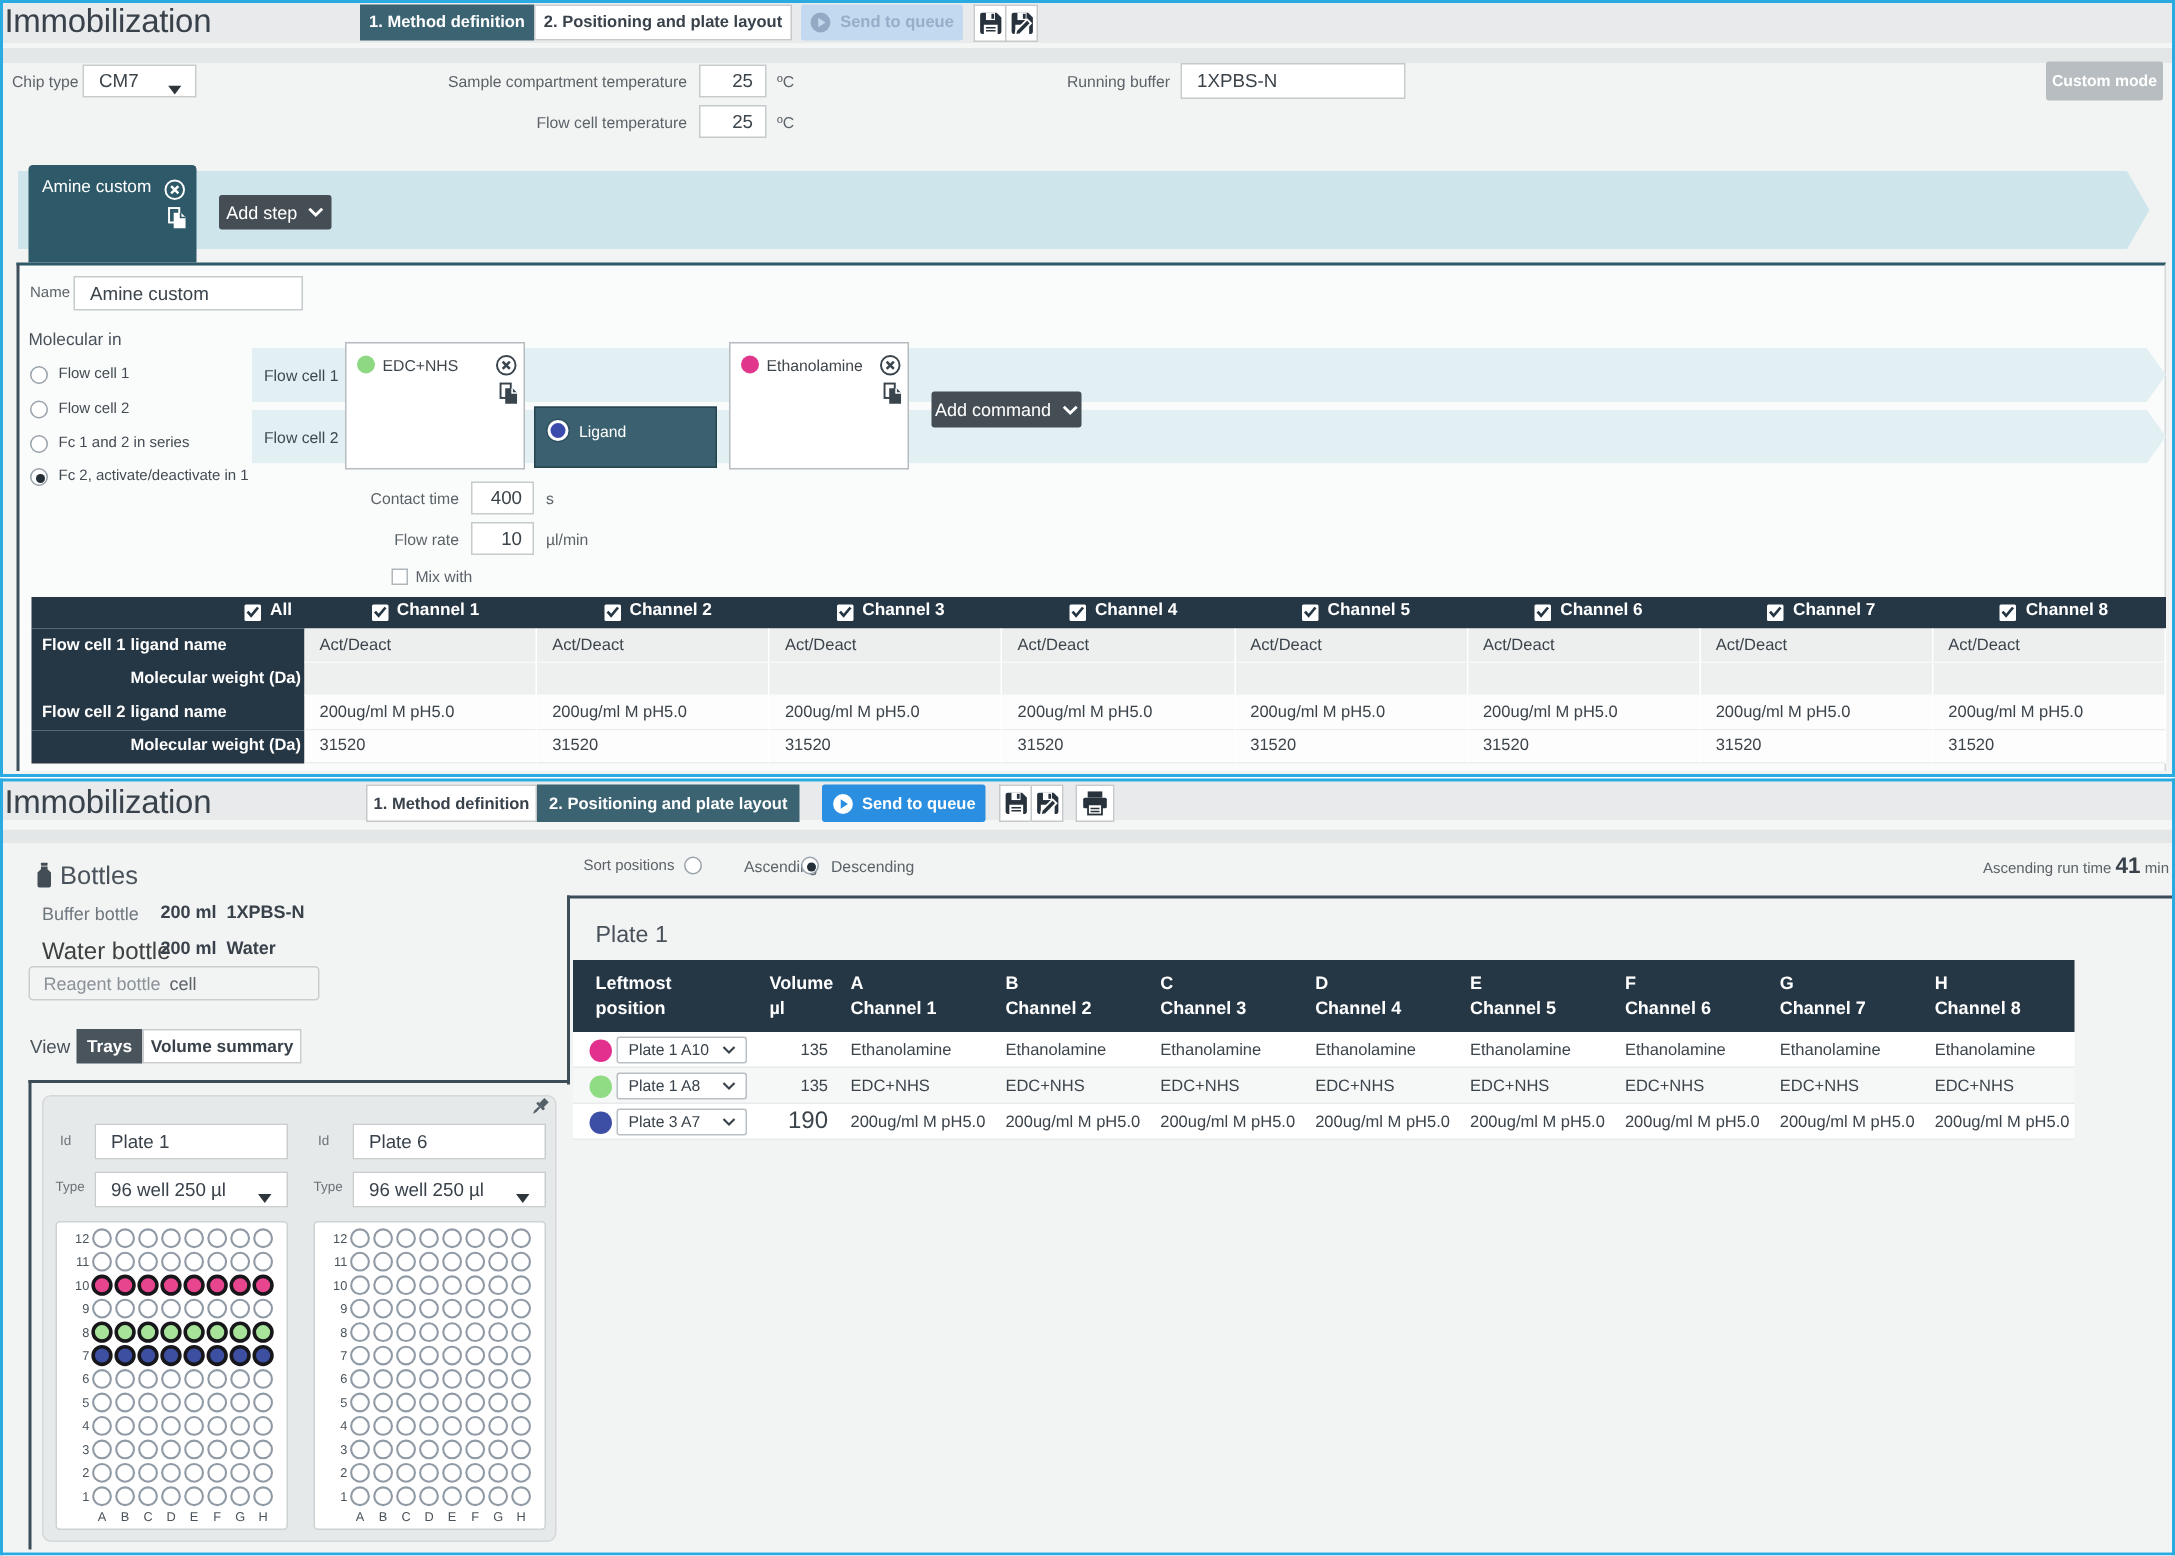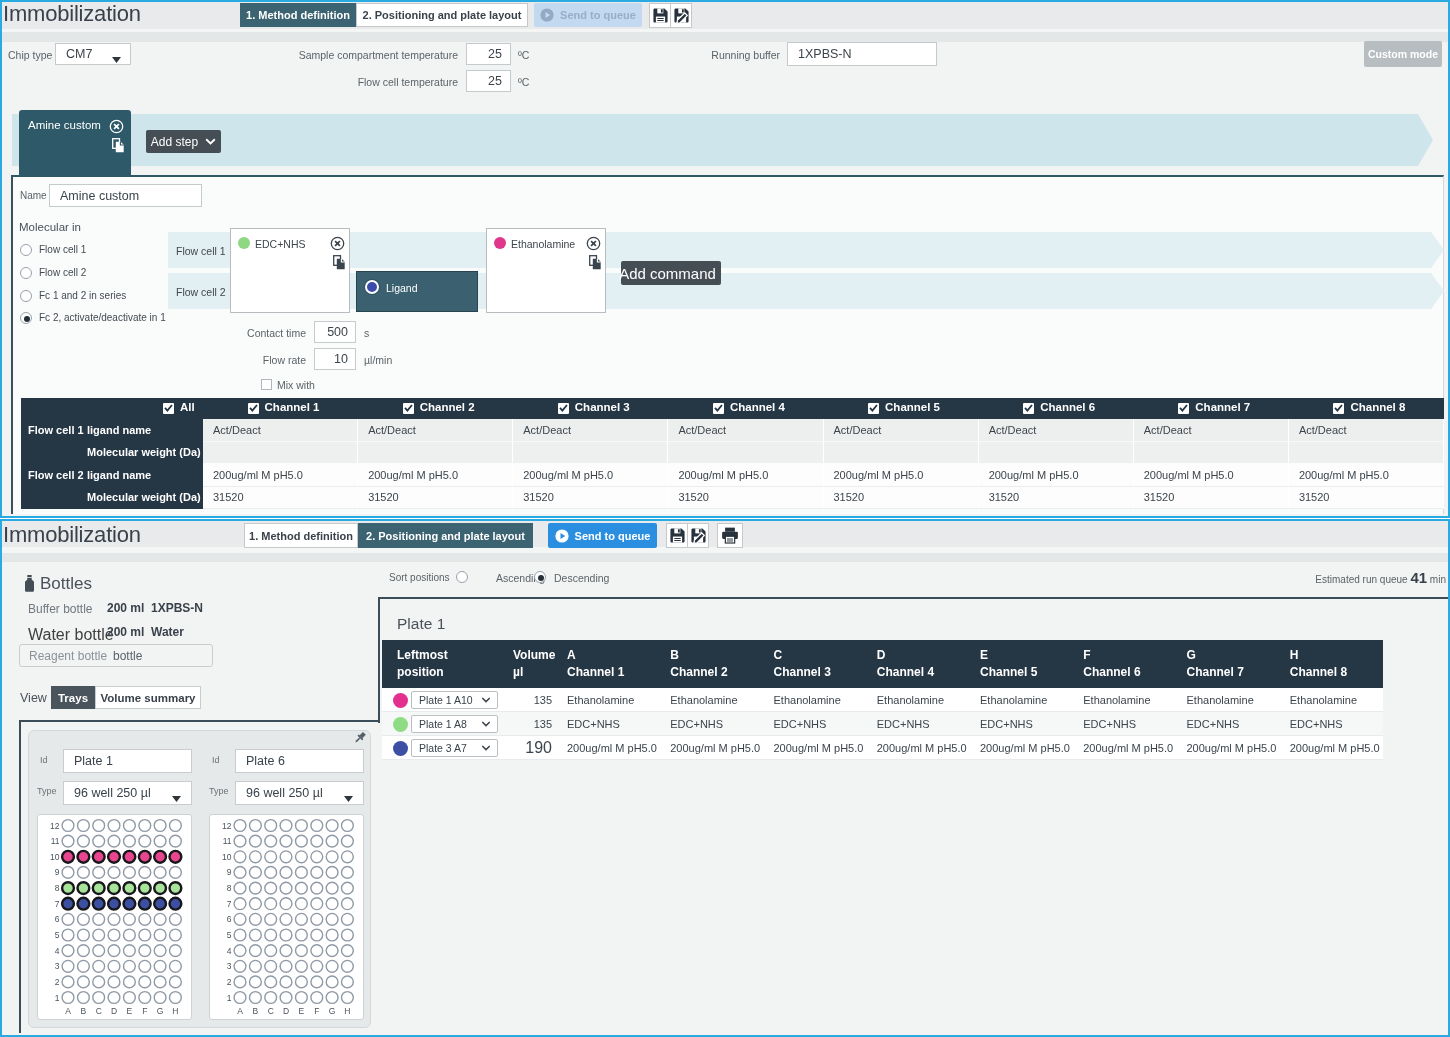--- a/index.html
+++ b/index.html
@@ -113,28 +113,28 @@
     <span style="left:101px;top:25px"><svg width="14" height="16" viewBox="0 0 14 16">
         <rect x="1.7" y="1.7" width="6.8" height="9.6" fill="none" stroke="#3a444d" stroke-width="1.3"></rect>
         <path d="M4.8 4.8h4.9l3 3v7.4H4.8z" fill="#3a444d"></path>
         <path d="M9.4 4.8v3.2h3.4" fill="none" stroke="#fff" stroke-width="1.1"></path>
       </svg></span>
   </div>
 <div style="left:356px;top:271px;width:122px;height:41px;background:#3b6170;border:1px solid #27454f">
     <span style="left:8px;top:8px;width:14px;height:14px;border-radius:50%;border:2px solid #fff;background:#3b4bab;box-shadow:0 0 0 1px rgba(30,58,74,.4)"></span>
     <div class="ab" style="left:29px;top:10px;font-size:10.5px;color:#fff">Ligand</div>
   </div>
-<div class="bt" style="left:621px;top:261px;width:100px;height:24px;background:#454e55;border-radius:2px;color:#fff;font-size:15px;gap:7px">
+<div class="bt" style="left:621px;top:261px;width:100px;height:24px;background:#454e55;border-radius:2px;color:#fff;font-size:12px;gap:7px">
     <span style="position:static">Add command</span>
     <svg width="11" height="7" viewBox="0 0 11 7">
       <path d="M1.2 1.2L5.5 5.4l4.3-4.2" fill="none" stroke="#fff" stroke-width="1.9"></path>
     </svg>
   </div>
 <div class="lb" style="left:206px;top:327px;width:100px;text-align:right">Contact time</div>
-<div class="inp" style="left:314px;top:321px;width:42px;height:22px;justify-content:flex-end;padding-right:7px">500</div>
+<div class="inp" style="left:314px;top:321px;width:42px;height:22px;justify-content:flex-end;padding-right:7px">400</div>
 <div class="lb" style="left:364px;top:327px;">s</div>
 <div class="lb" style="left:206px;top:354px;width:100px;text-align:right">Flow rate</div>
 <div class="inp" style="left:314px;top:348px;width:42px;height:22px;justify-content:flex-end;padding-right:7px">10</div>
 <div class="lb" style="left:364px;top:354px;">µl/min</div>
 <div style="left:261px;top:379px;width:11px;height:11px;background:#fff;border:1px solid #b0b6ba"></div>
 <div class="lb" style="left:277px;top:379px;">Mix with</div>
 <div style="left:21px;top:398px;width:1423px;height:111.0px;">
     <div style="left:0px;top:0px;width:1423px;height:21px;background:#253645"></div>
     <div class="ab" style="left:0;top:5px;width:182px;height:21px">
       <div class="ab" style="left:142px;top:0px;width:11px;height:11px;background:#fff;border-radius:1px;">
@@ -307,33 +307,33 @@
     </svg></span>
 <div class="ab" style="left:40px;top:574px;font-size:17px;color:#49525a">Bottles</div>
 <div class="ab" style="left:28px;top:602px;font-size:12px;color:#6f787e">Buffer bottle</div>
 <div class="ab" style="left:107px;top:601px;font-size:12px;font-weight:bold;color:#39424b">200 ml</div>
 <div class="ab" style="left:151px;top:601px;font-size:12px;font-weight:bold;color:#39424b">1XPBS-N</div>
 <div class="ab" style="left:28px;top:626px;font-size:16px;color:#404040">Water bottle</div>
 <div class="ab" style="left:107px;top:625px;font-size:12px;font-weight:bold;color:#39424b">200 ml</div>
 <div class="ab" style="left:151px;top:625px;font-size:12px;font-weight:bold;color:#39424b">Water</div>
 <div style="left:19px;top:644px;width:194px;height:23px;border:1px solid #c9cdcf;border-radius:3px">
     <div class="ab" style="left:9px;top:4px;font-size:12px;color:#8a9298">Reagent bottle</div>
-    <div class="ab" style="left:93px;top:4px;font-size:12px;color:#5b6368">bottle</div>
+    <div class="ab" style="left:93px;top:4px;font-size:12px;color:#5b6368">cell</div>
   </div>
 <div class="ab" style="left:20px;top:691px;font-size:12.5px;color:#4a535a">View</div>
 <div class="bt" style="left:51px;top:686px;width:44px;height:23px;background:#4a545c;color:#fff;font-weight:bold;font-size:11.5px">Trays</div>
 <div class="bt" style="left:95px;top:686px;width:106px;height:23px;background:#fff;border:1px solid #c8cccd;color:#39424b;font-weight:bold;font-size:11.5px">Volume summary</div>
 <div class="lb" style="left:389px;top:572px;font-size:10px">Sort positions</div>
 <span class="ab" style="left:456.0px;top:571.0px;width:12px;height:12px;border-radius:50%;background:#fff;border:1px solid #98a2ab;box-sizing:border-box"></span>
 <div class="lb" style="left:496px;top:571.5px;">Ascending</div>
 <span class="ab" style="left:534.0px;top:571.0px;width:12px;height:12px;border-radius:50%;background:#fff;border:1px solid #98a2ab;box-sizing:border-box">
     <span style="position:absolute;left:3.0px;top:3.0px;width:6px;height:6px;border-radius:50%;background:#242f38"></span>
   </span>
 <div class="lb" style="left:554px;top:571.5px;">Descending</div>
-<div class="ab" style="right:4px;top:569px;white-space:nowrap;color:#5b6368"><span style="position:static;font-size:10px">Estimated run queue </span><span style="position:static;font-size:15px;font-weight:bold;color:#39424b">41</span><span style="position:static;font-size:10px"> min</span></div>
+<div class="ab" style="right:4px;top:569px;white-space:nowrap;color:#5b6368"><span style="position:static;font-size:10px">Ascending run time </span><span style="position:static;font-size:15px;font-weight:bold;color:#39424b">41</span><span style="position:static;font-size:10px"> min</span></div>
 <div style="left:19px;top:720px;width:361px;height:2px;background:#3a4d59"></div>
 <div style="left:19px;top:720px;width:2px;height:313px;background:#3a4d59"></div>
 <div style="left:28px;top:730px;width:343px;height:298px;background:#e6e9ea;border:1px solid #d4d8d9;border-radius:6px"></div>
 <span style="left:354px;top:732px"><svg width="15" height="15" viewBox="0 0 14 14">
       <g transform="rotate(45 7 4)" fill="#555f68">
         <rect x="5.1" y="0.2" width="3.8" height="4.6"></rect>
         <rect x="3.9" y="4.6" width="6.2" height="1.7" rx="0.5"></rect>
         <path d="M6.4 6.3h1.2l.2 3.8-.8 2.2-.8-2.2z"></path>
       </g>
     </svg></span>

